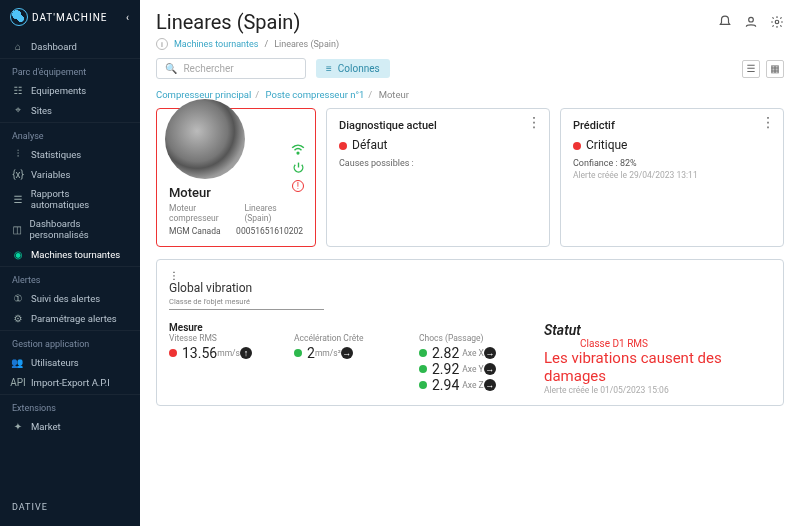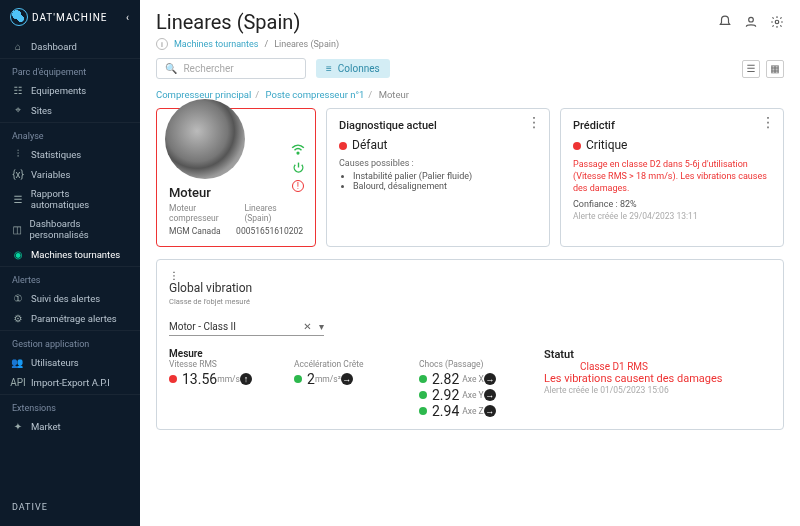--- a/index.html
+++ b/index.html
@@ -60,23 +60,23 @@
 .classsel .val { font-size: 10px; color: #333; display: flex; align-items: center; justify-content: space-between; }
 .measures { display: flex; gap: 30px; margin-top: 12px; }
 .mcol { display: flex; flex-direction: column; min-width: 95px; }
 .mcol .mtitle { font-size: 10px; font-weight: 600; color: #222; }
 .mcol .msub { font-size: 8.5px; color: #888; margin-bottom: 2px; }
 .mval { display: flex; align-items: center; font-size: 10px; }
 .mval .big { font-size: 14px; color: #222; }
 .mval .unit { font-size: 8.5px; color: #888; }
 .mval .arrow { width: 12px; height: 12px; border-radius: 50%; background: #222; color: #fff; display: inline-flex; align-items: center; justify-content: center; font-size: 9px; }
 .axislabel { font-size: 8.5px; color: #888; margin-left: 3px; }
-.status-col .stitle { font-size: 11px; font-weight: 600; color: #222; }
+.status-col .stitle { font-size: 14px; font-weight: 600; color: #222; font-style: italic; }
 .status-col .sred { font-size: 10px; color: #e33; margin-left: 36px; }
-.status-col .sredsm { font-size: 11px; color: #e33; }
+.status-col .sredsm { font-size: 15px; color: #e33; }
 .status-col .sgrey { font-size: 8.5px; color: #aaa; }
 svg { display: block; }
 </style>
 </head>
 <body>
 
 <div class="sidebar">
   <div class="logo-row">
     <div class="logo">
       <span class="logo-icon"></span>
@@ -234,45 +234,36 @@
           <span>00051651610202</span>
         </div>
       </div>
     </div>
 
     <div class="card">
       <span class="more">⋮</span>
       <h3>Diagnostique actuel</h3>
       <div class="status-line"><span class="status-dot red"></span><span>Défaut</span></div>
       <div class="causes-title">Causes possibles :</div>
-      <ul class="causes">
-        <li>Instabilité palier (Palier fluide)</li>
-        <li>Balourd, désalignement</li>
-      </ul>
     </div>
 
     <div class="card">
       <span class="more">⋮</span>
       <h3>Prédictif</h3>
       <div class="status-line"><span class="status-dot red"></span><span>Critique</span></div>
-      <div class="predict-msg">Passage en classe D2 dans 5-6j d'utilisation (Vitesse RMS &gt; 18 mm/s). Les vibrations causes des damages.</div>
       <div class="confidence">Confiance : 82%</div>
       <div class="created">Alerte créée le 29/04/2023 13:11</div>
     </div>
   </div>
 
   <div class="global-card">
     <span class="more">⋮</span>
     <h3>Global vibration</h3>
     <div class="classsel">
       <label>Classe de l'objet mesuré</label>
-      <div class="val">
-        <span>Motor - Class II</span>
-        <span style="color:#666">✕ &nbsp; ▾</span>
-      </div>
     </div>
 
     <div class="measures">
       <div class="mcol">
         <span class="mtitle">Mesure</span>
         <span class="msub">Vitesse RMS</span>
         <div class="mval">
           <span class="status-dot red"></span>
           <span class="big">13.56</span>
           <span class="unit">mm/s</span>

